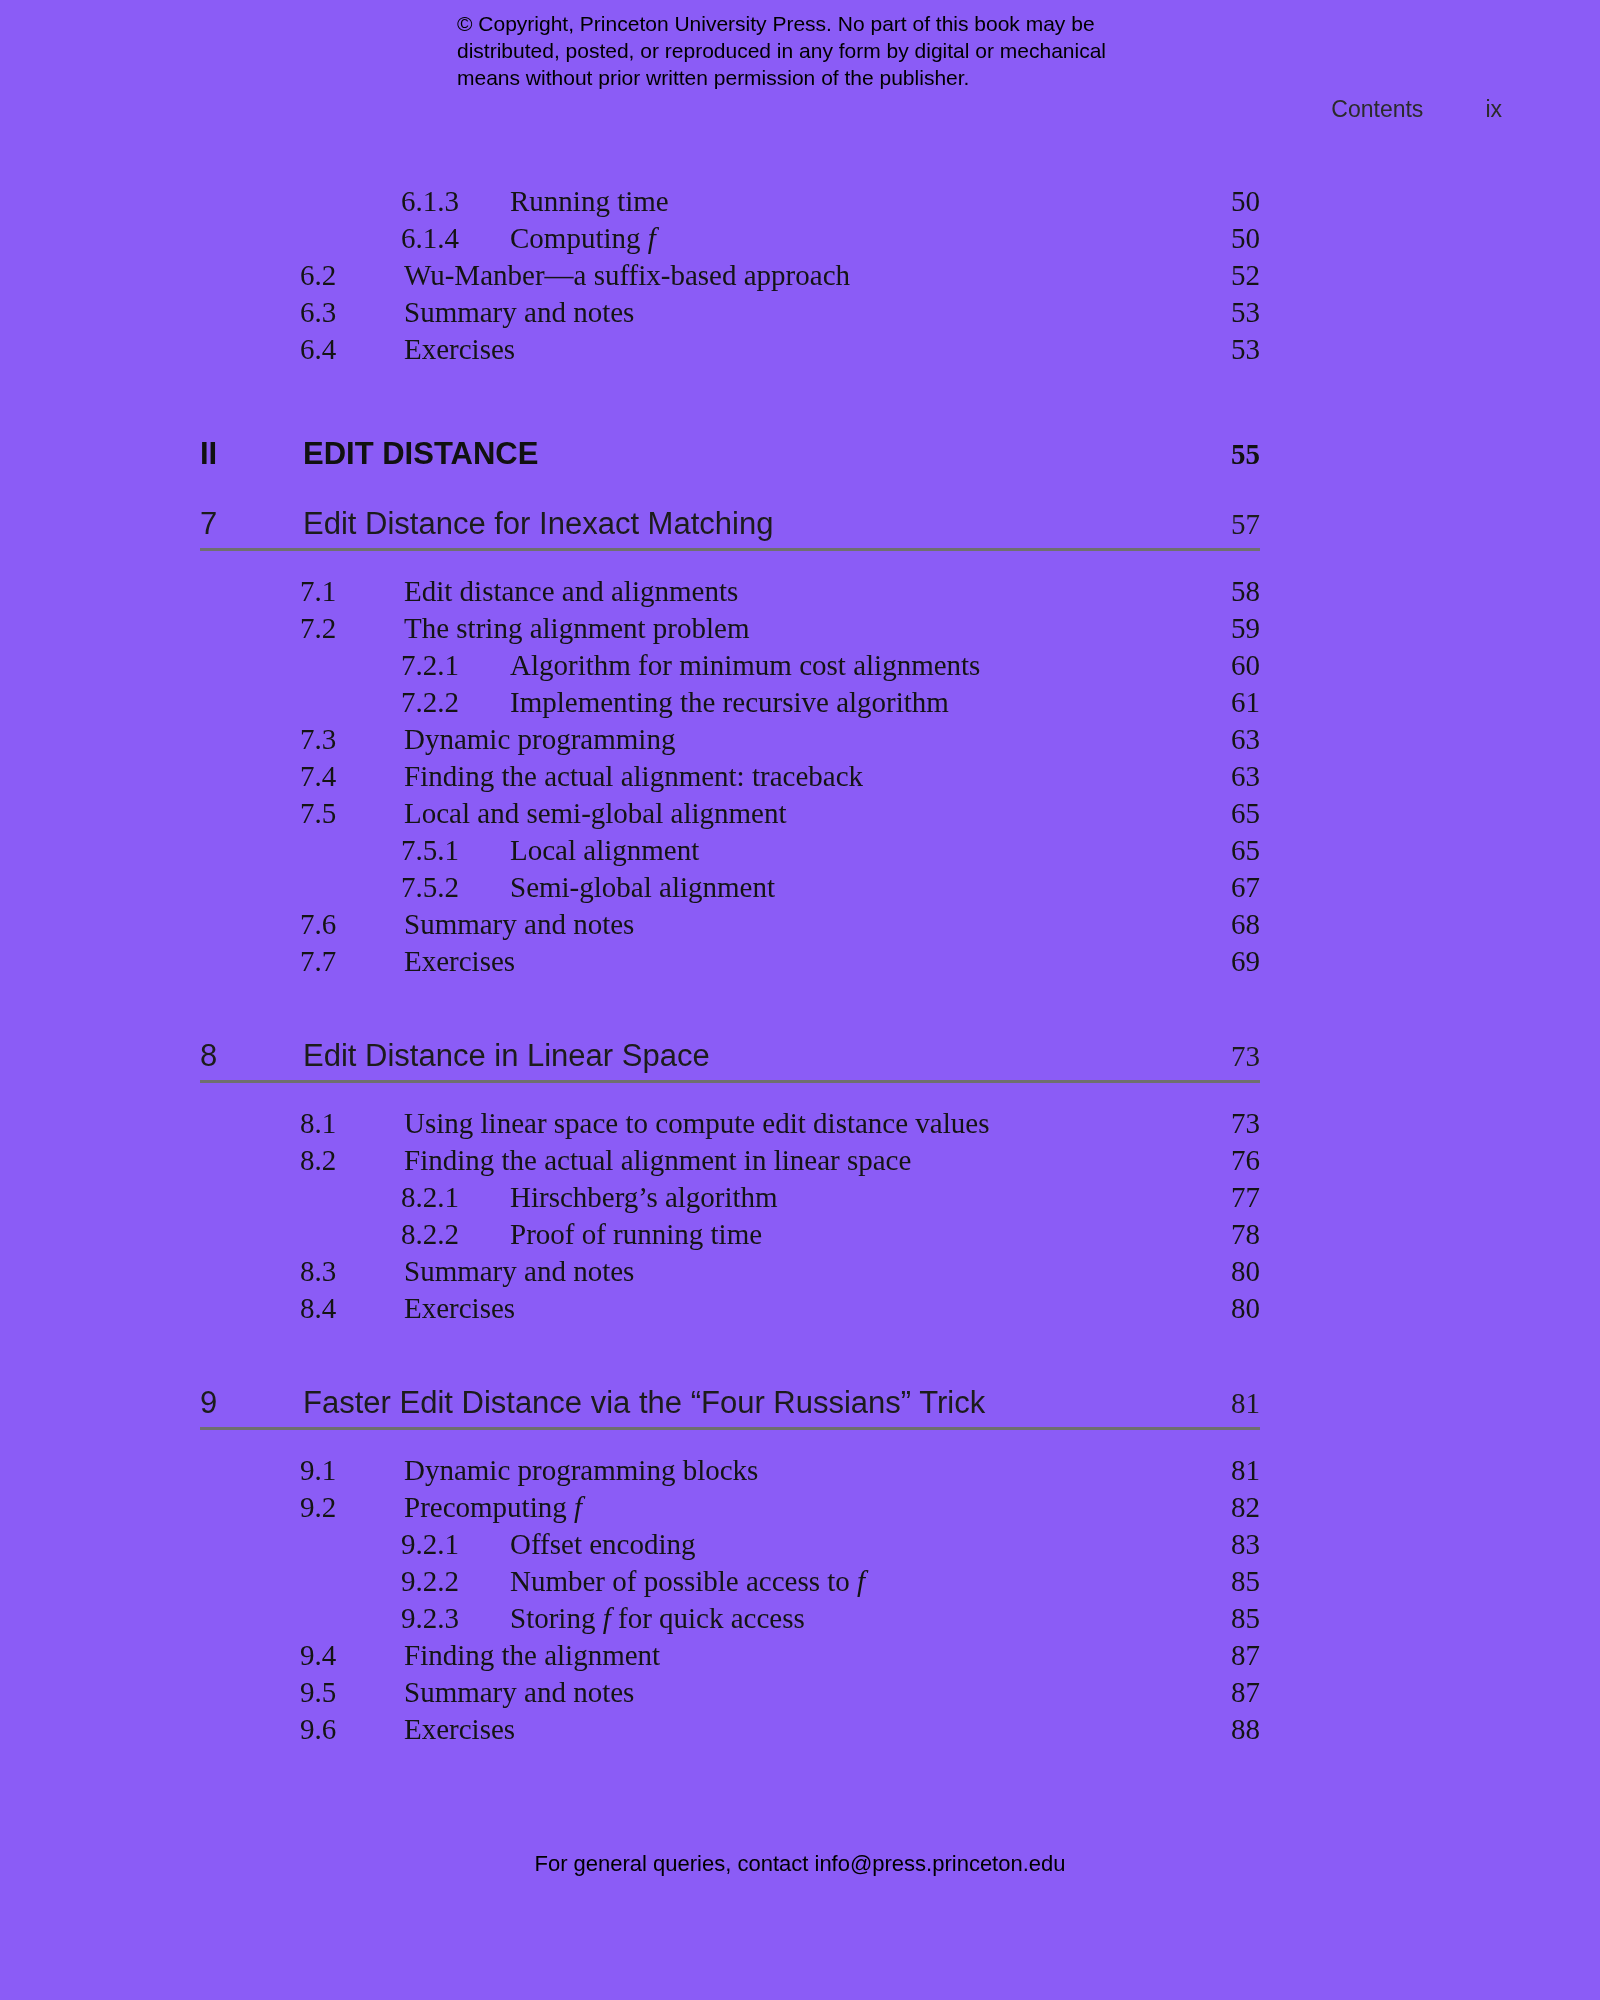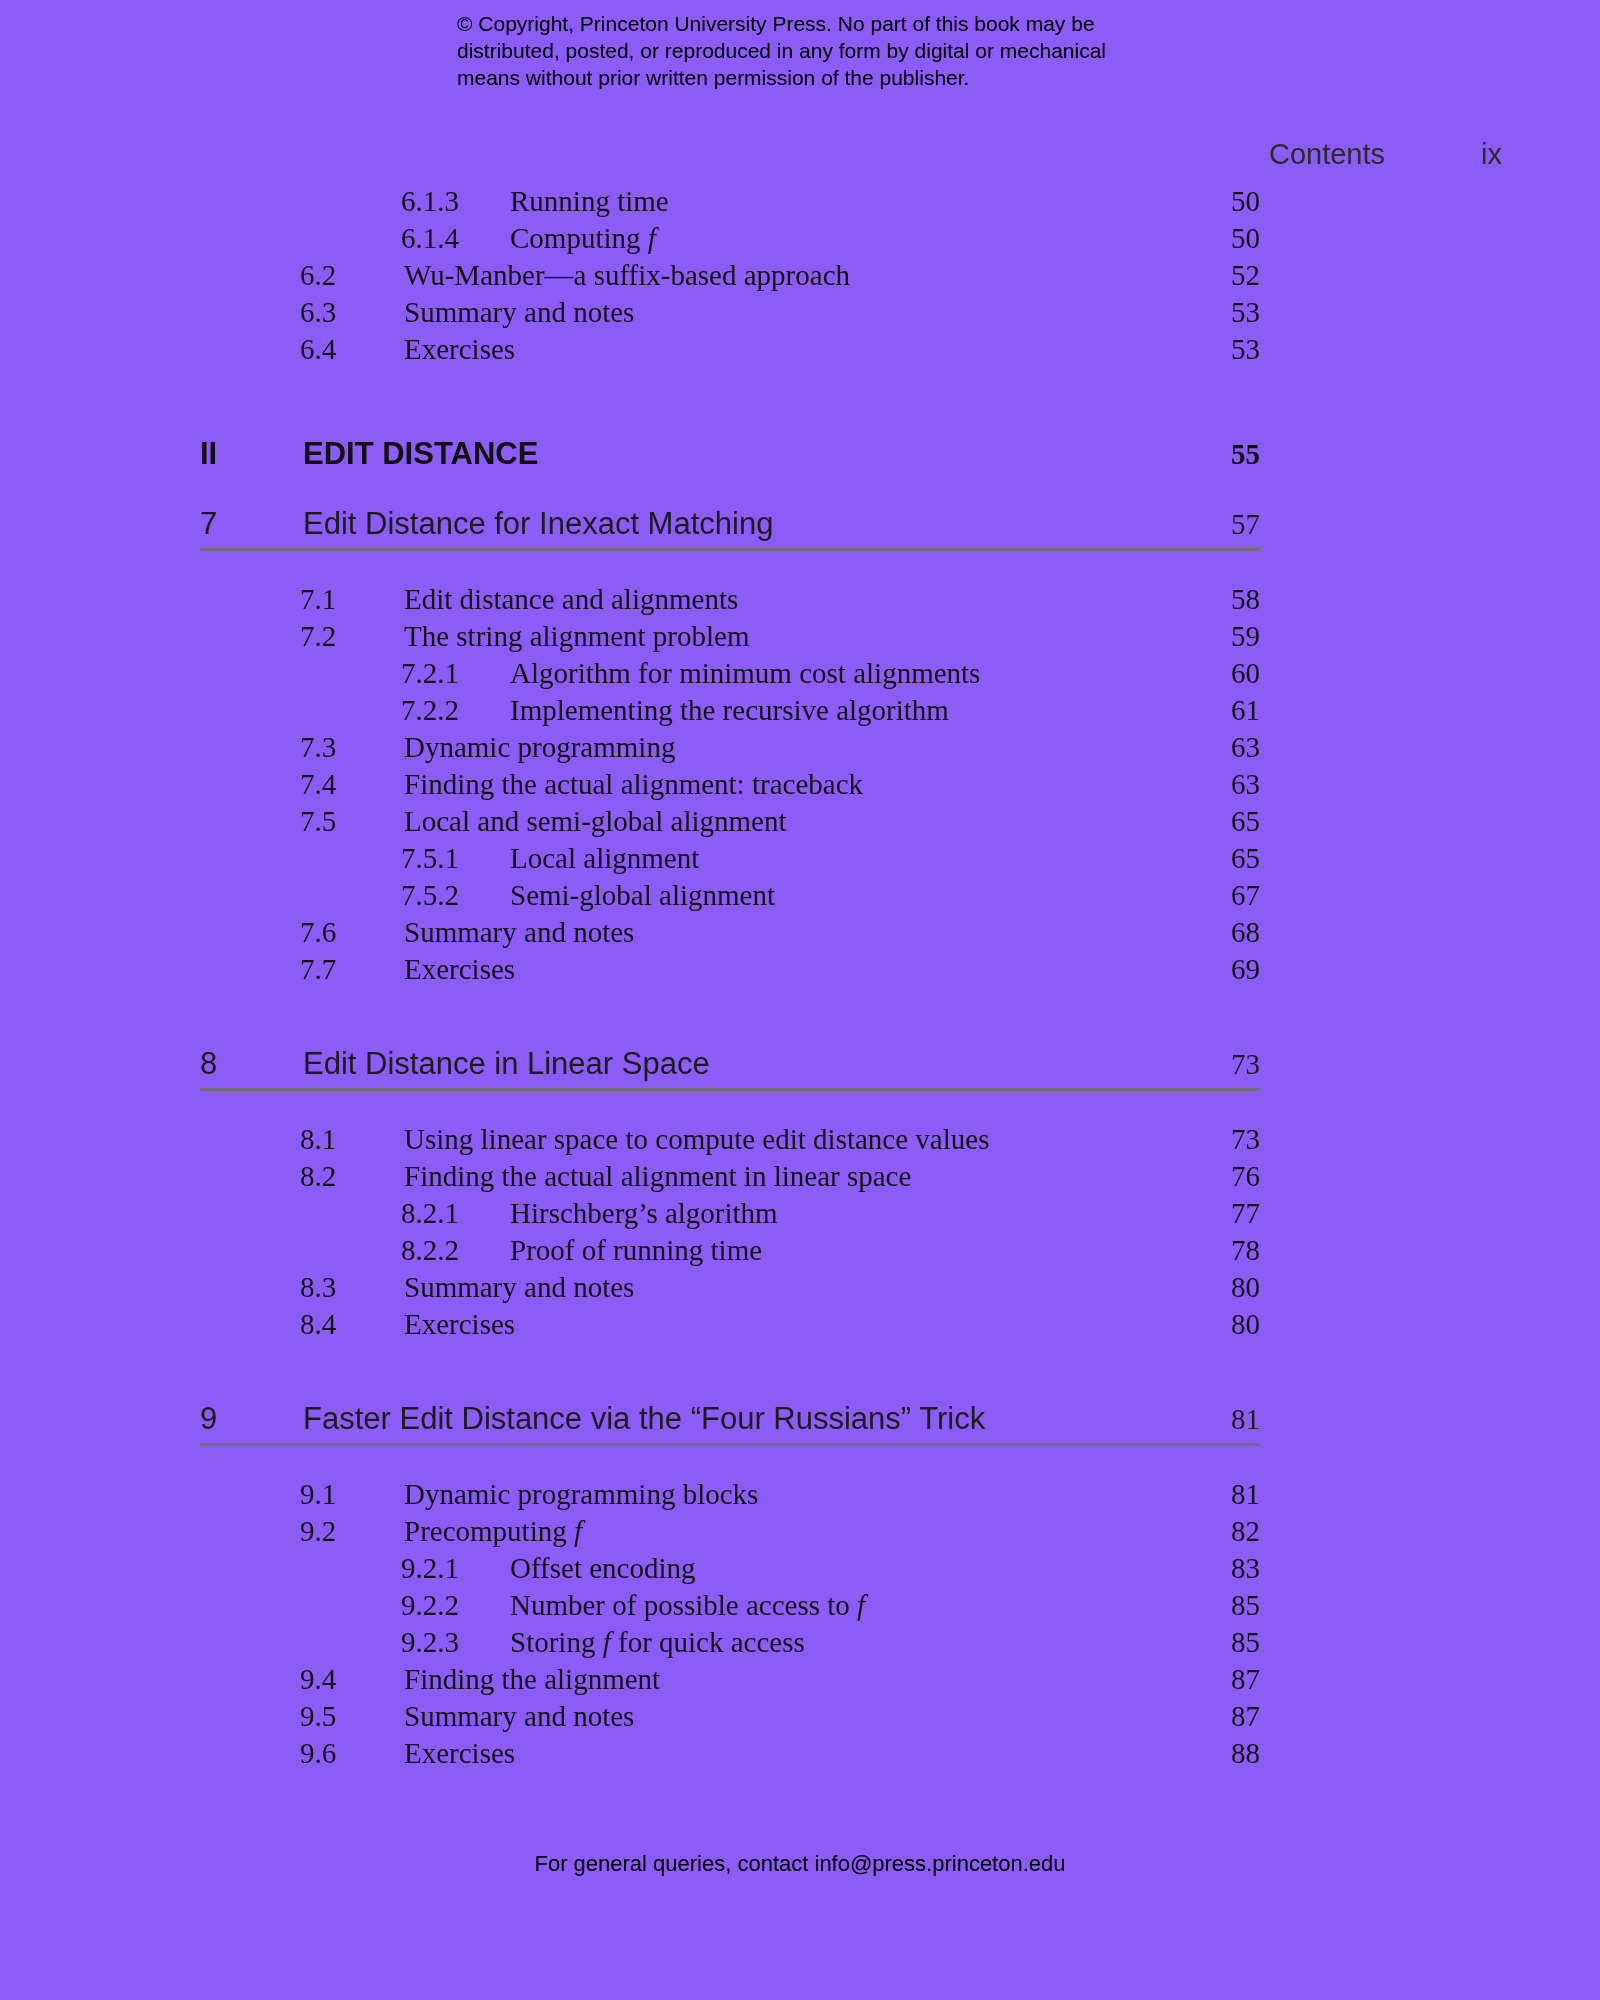--- a/index.html
+++ b/index.html
@@ -24,25 +24,24 @@
     font-family: "Liberation Sans", "DejaVu Sans", sans-serif;
     font-size: 21px;
     line-height: 27px;
     color: #000000;
   }
   .running-head {
     position: absolute;
     top: 96px;
     right: 98px;
     display: flex;
-    gap: 96px;
+    gap: 62px;
     font-family: "Liberation Sans", "DejaVu Sans", sans-serif;
-    font-size: 29px;
+    font-size: 23px;
     color: #2b2b2b;
-    margin-top: 42px;
   }
   .toc {
     position: absolute;
     left: 200px;
     top: 183px;
     width: 1060px;
   }
   .row {
     display: flex;
     align-items: baseline;
@@ -76,21 +75,21 @@
   }
   .part { margin-top: 66px; }
   .part .head-row { font-weight: bold; color: #111111; }
   .chapter-block { margin-top: 56px; }
   .part + .chapter-block { margin-top: 30px; }
   .rule {
     height: 3px;
     background: #6f6f6f;
     margin-top: 4px;
   }
-  .chapter-block + .entries { margin-top: 30px; }
+  .chapter-block + .entries { margin-top: 22px; }
 
   .footer {
     position: absolute;
     left: 0;
     right: 0;
     top: 1851px;
     text-align: center;
     font-family: "Liberation Sans", "DejaVu Sans", sans-serif;
     font-size: 22px;
     color: #000000;

